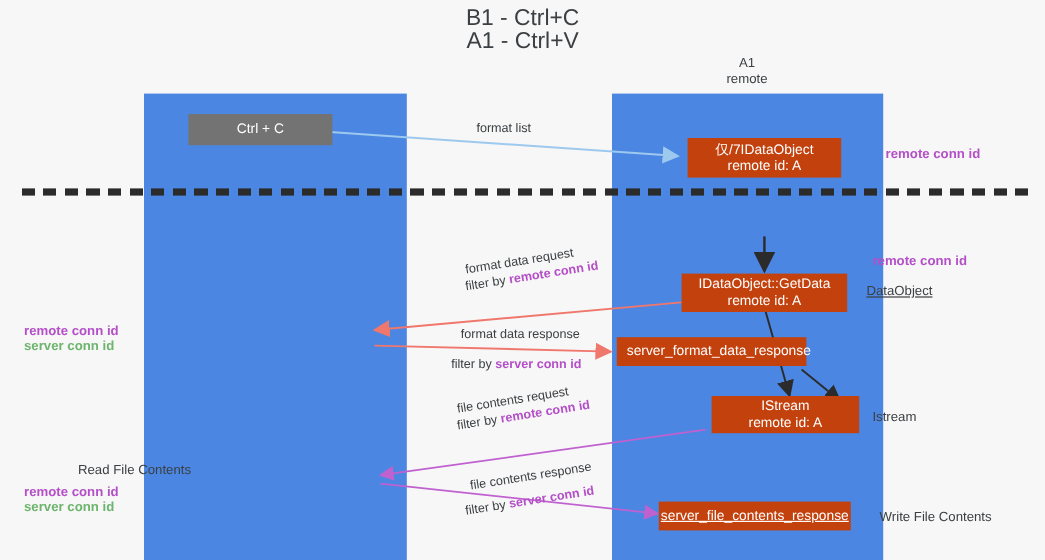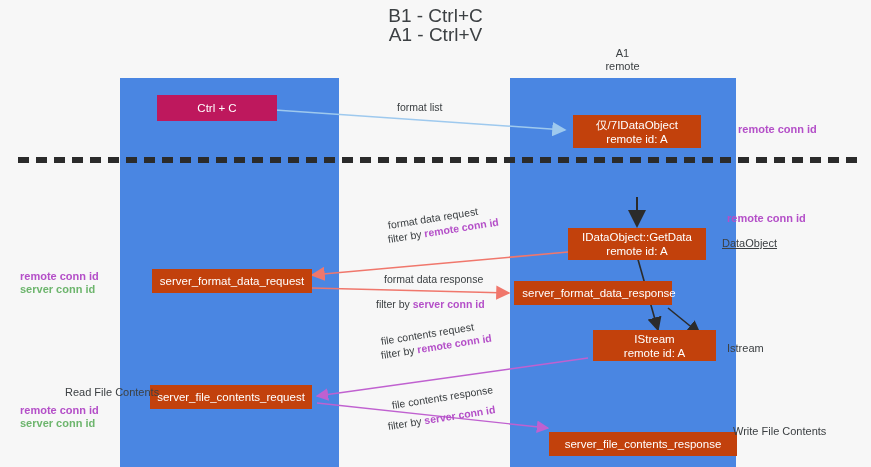--- a/index.html
+++ b/index.html
@@ -69,21 +69,21 @@
     flex-direction: column;
     align-items: center;
     justify-content: center;
     text-align: center;
     color: #ffffff;
     font-size: 11.5px;
     line-height: 14px;
     white-space: pre-line;
     padding: 2px 4px;
   }
-  .node.green  { background: #be185d; }
+  .node.green  { background: #737373; }
   .node.orange { background: #c2410c; }
 
   
   .side-label {
     position: absolute;
     font-size: 11px;
     color: #3c4043;
     line-height: 14px;
     white-space: pre-line;
   }
@@ -165,30 +165,28 @@
 
   <div class="node green" style="left:157px; top:95px; width:120px; height:26px;">Ctrl + C</div>
 
   <div class="node orange" style="left:573px; top:115px; width:128px; height:33px;">仅/7IDataObject
 remote id: A</div>
 
 
   <div class="node orange" style="left:568px; top:228px; width:138px; height:32px;">IDataObject::GetData
 remote id: A</div>
 
-  <div class="node orange" style="left:152px; top:269px; width:160px; height:24px;">server_format_data_request</div>
 
   <div class="node orange" style="left:514px; top:281px; width:158px; height:24px;padding-left:16px;">server_format_data_response</div>
 
   <div class="node orange" style="left:593px; top:330px; width:123px; height:31px;">IStream
 remote id: A</div>
 
-  <div class="node orange" style="left:150px; top:385px; width:162px; height:24px;">server_file_contents_request</div>
-
-  <div class="node orange" style="left:549px; top:432px; width:188px; height:24px;">server_file_contents_response</div>
+
+  <div class="node orange" style="left:549px; top:418px; width:160px; height:24px;text-decoration:underline;">server_file_contents_response</div>
 
   <div id="divider"></div>
 
   <div class="edge-label" style="left:397px; top:101px;">format list</div>
 
   <div class="edge-label rot-neg" style="left:388px; top:219px;">format data request</div>
 
   <div class="edge-label rot-neg" style="left:388px; top:233px;">
     <span>filter by </span><span class="hl-purple">remote conn id</span>
   </div>

